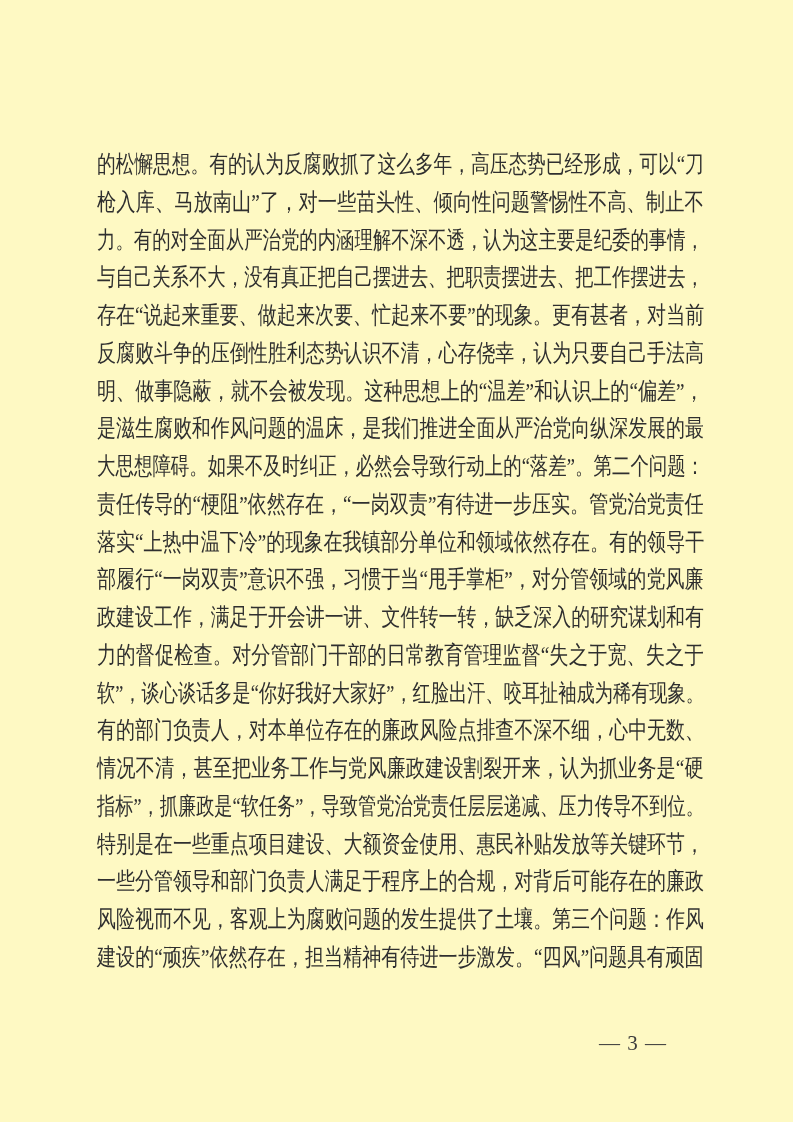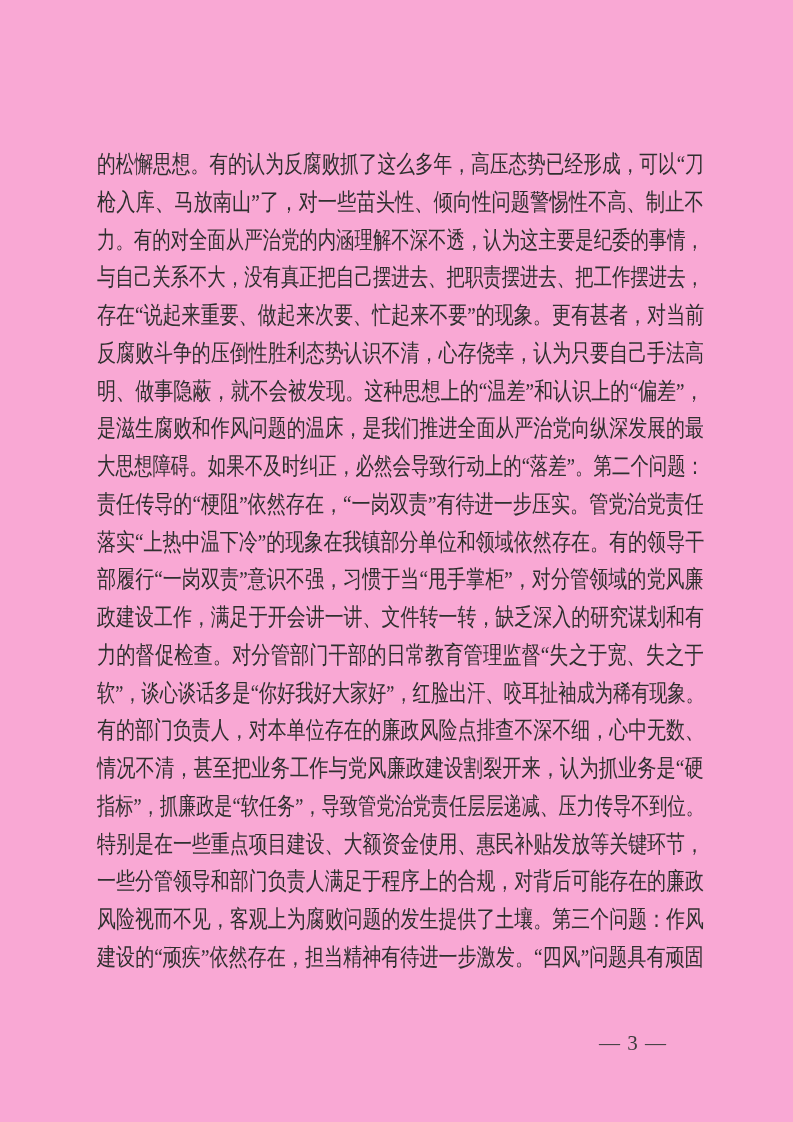--- a/index.html
+++ b/index.html
@@ -8,21 +8,21 @@
   }
   body {
     width: 793px;
     height: 1122px;
     background: #ffffff;
   }
   .page {
     position: relative;
     width: 793px;
     height: 1122px;
-    background: #f9a8d4;
+    background: #fef9c3;
     overflow: hidden;
     font-family: "Liberation Serif", "DejaVu Serif", serif;
   }
   .text-block {
     position: absolute;
     left: 97px;
     top: 146px;
     width: 607px;
   }
   .line {

